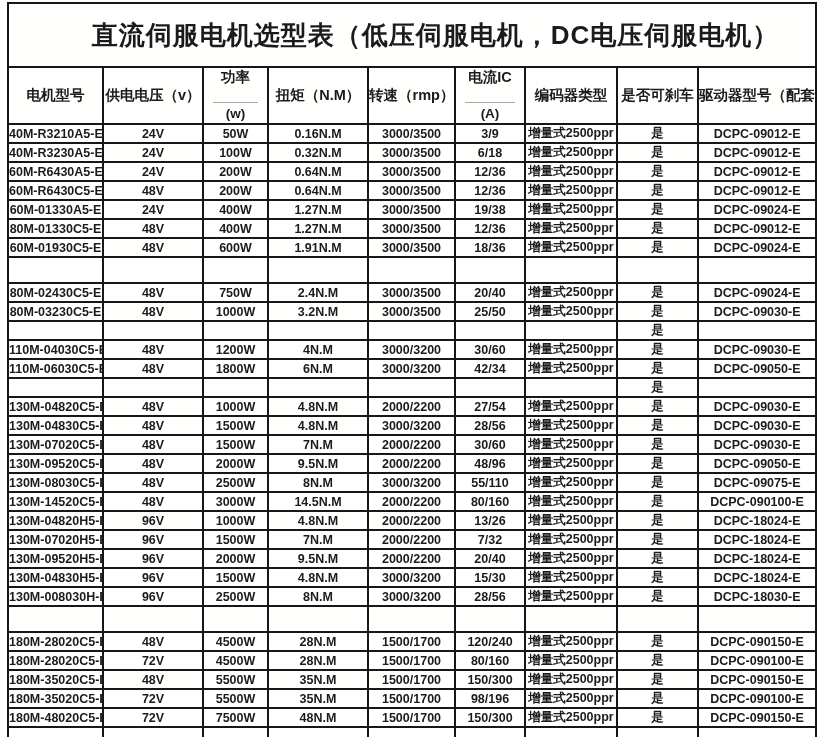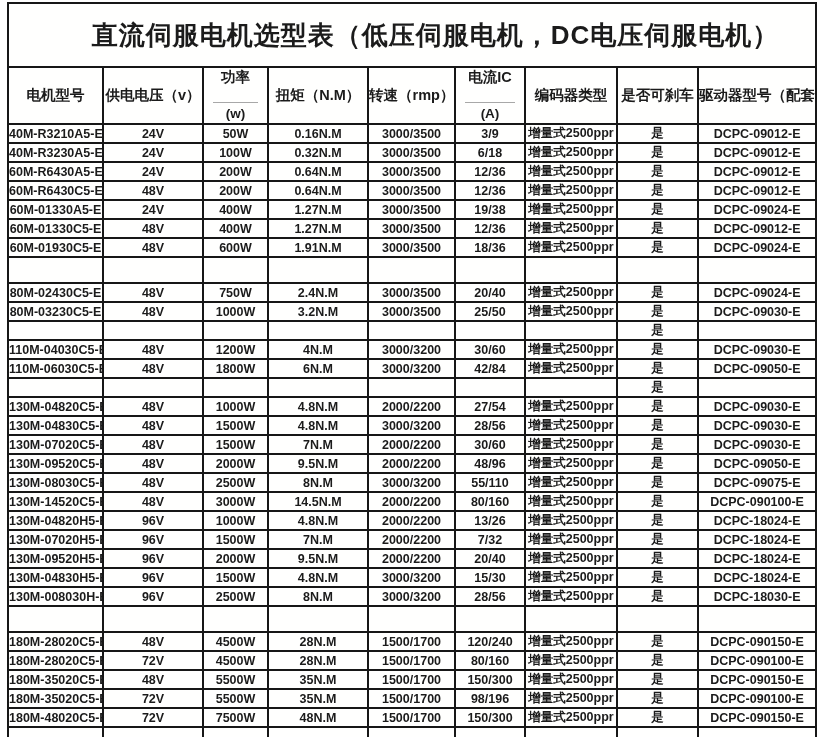--- a/index.html
+++ b/index.html
@@ -164,21 +164,21 @@
           <td>24V</td>
           <td>400W</td>
           <td>1.27N.M</td>
           <td>3000/3500</td>
           <td>19/38</td>
           <td>增量式2500ppr</td>
           <td>是</td>
           <td>DCPC-09024-E</td>
         </tr>
         <tr>
-          <td>60M-01330C5-E</td>
+          <td>80M-01330C5-E</td>
           <td>48V</td>
           <td>400W</td>
           <td>1.27N.M</td>
           <td>3000/3500</td>
           <td>12/36</td>
           <td>增量式2500ppr</td>
           <td>是</td>
           <td>DCPC-09012-E</td>
         </tr>
         <tr>
@@ -246,21 +246,21 @@
           <td>增量式2500ppr</td>
           <td>是</td>
           <td>DCPC-09030-E</td>
         </tr>
         <tr>
           <td>110M-06030C5-E</td>
           <td>48V</td>
           <td>1800W</td>
           <td>6N.M</td>
           <td>3000/3200</td>
-          <td>42/84</td>
+          <td>42/34</td>
           <td>增量式2500ppr</td>
           <td>是</td>
           <td>DCPC-09050-E</td>
         </tr>
         <tr>
           <td></td>
           <td></td>
           <td></td>
           <td></td>
           <td></td>

